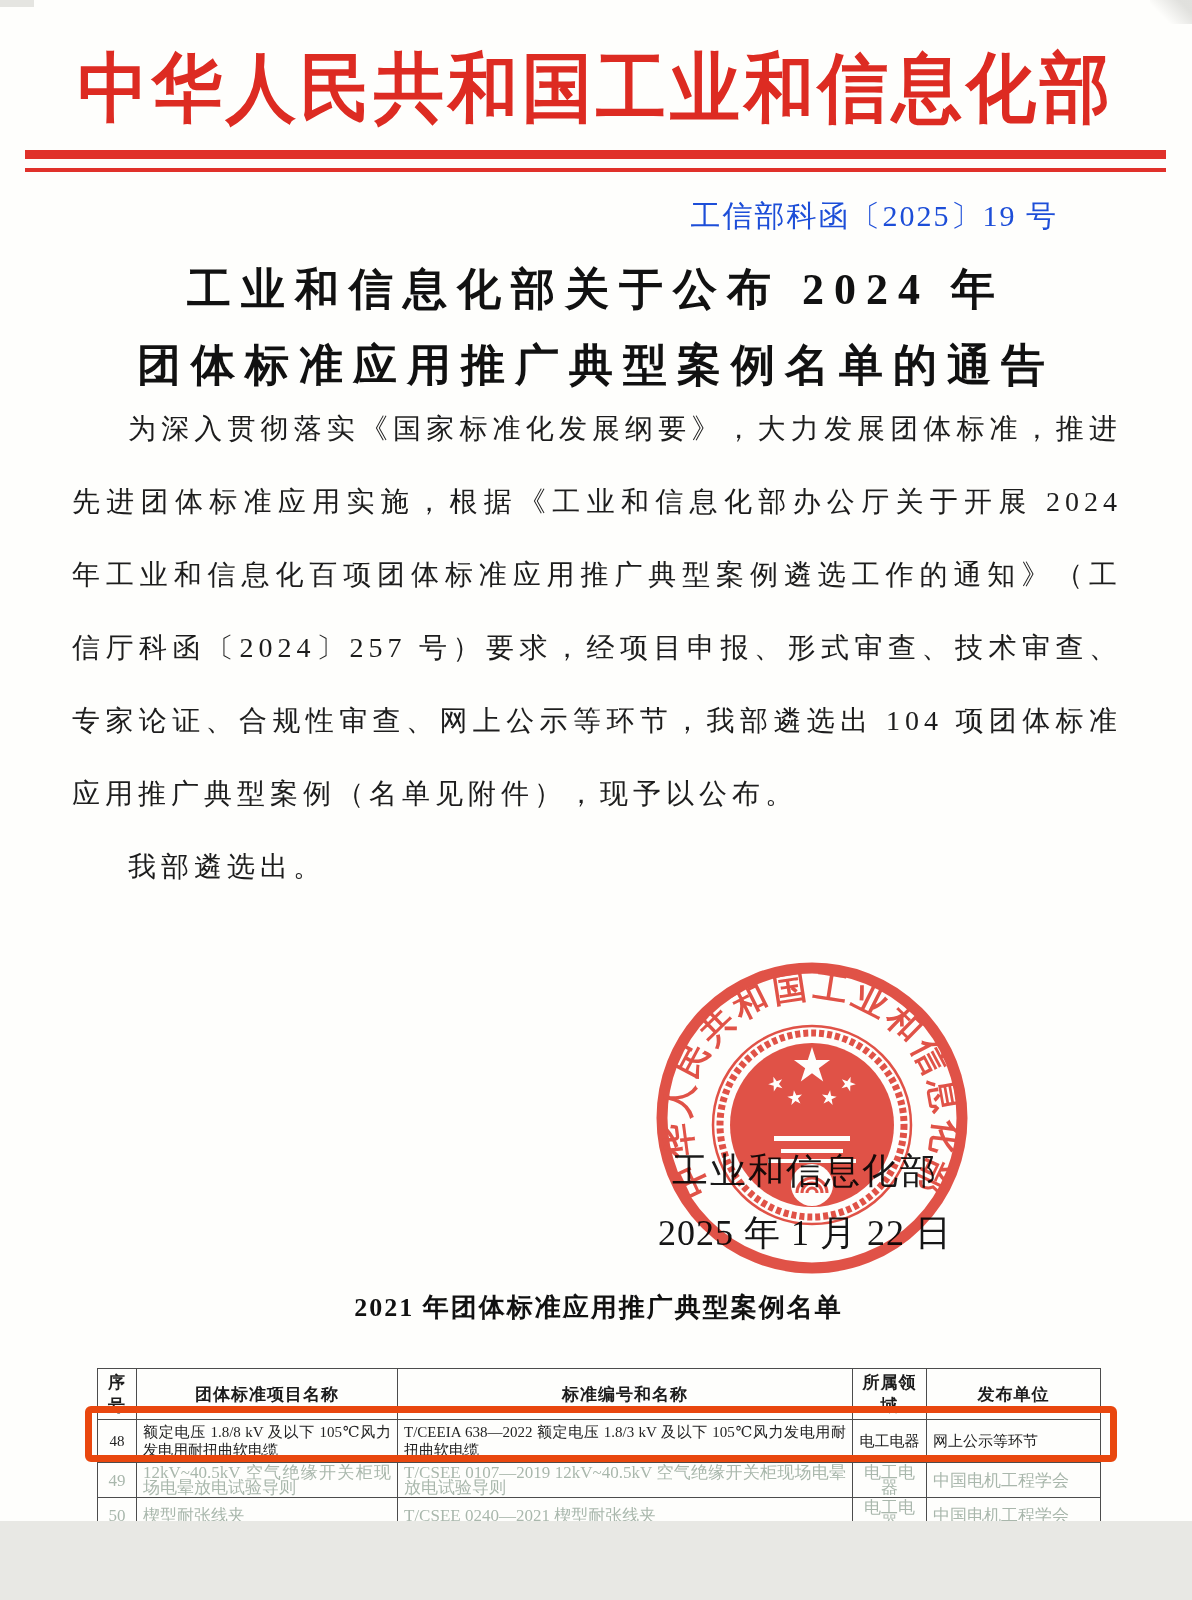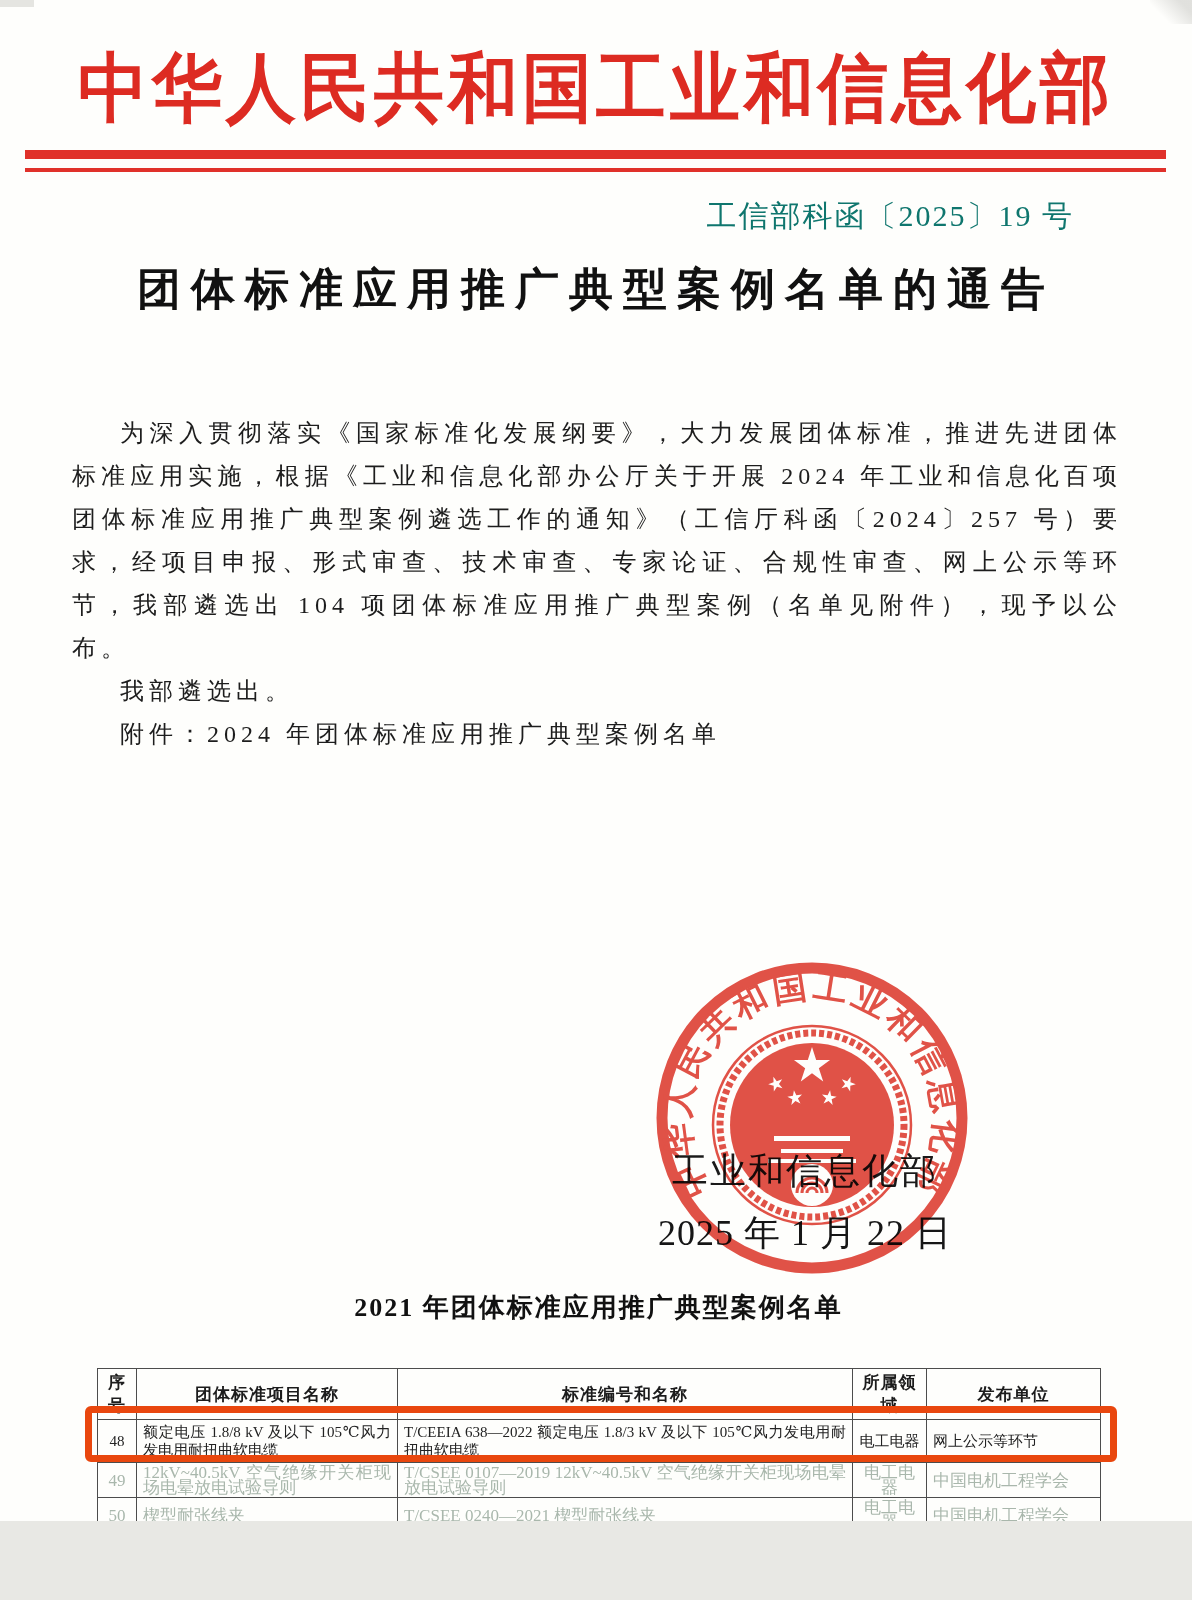--- a/index.html
+++ b/index.html
@@ -17,32 +17,32 @@
   .masthead{
     position:absolute;top:42px;left:0;width:100%;text-align:center;
     font-size:70px;font-weight:bold;color:#dd2b22;letter-spacing:4px;
     white-space:nowrap;transform:scaleY(1.08);
   }
   .rule{position:absolute;left:25px;right:26px;background:#e0312a;}
   .rule-thick{top:150px;height:9px;}
   .rule-thin{top:168px;height:4px;}
   
   .doc-number{
-    position:absolute;top:196px;right:118px;
-    font-size:30px;letter-spacing:2px;color:#0f766e;white-space:nowrap;
+    position:absolute;top:196px;right:134px;
+    font-size:30px;letter-spacing:2px;color:#1d4ed8;white-space:nowrap;
   }
   
   .notice-title{
     position:absolute;top:252px;left:0;width:100%;text-align:center;
     font-size:44px;font-weight:bold;line-height:76px;letter-spacing:10px;color:#111;
   }
   
   .body-text{
-    position:absolute;top:412px;left:72px;width:1050px;
-    font-size:24px;line-height:43px;letter-spacing:5px;
+    position:absolute;top:392px;left:72px;width:1050px;
+    font-size:28px;line-height:73px;letter-spacing:5px;
     text-align:justify;color:#1d1d1d;
   }
   .body-text p{margin:0;text-indent:2em;}
   
   .issuer-signature{
     position:absolute;top:1147px;left:655px;width:300px;text-align:center;
     font-size:36px;letter-spacing:2px;color:#1a1a1a;white-space:nowrap;
   }
   .issue-date{
     position:absolute;top:1209px;left:640px;width:330px;text-align:center;
@@ -94,27 +94,27 @@
   <div class="scan-tl"></div>
   <div class="scan-tr"></div>
 
   <div class="masthead">中华人民共和国工业和信息化部</div>
   <div class="rule rule-thick"></div>
   <div class="rule rule-thin"></div>
 
   <div class="doc-number">工信部科函〔2025〕19 号</div>
 
   <div class="notice-title">
+    <div>工业和信息化部关于公布 2024 年</div>
     <div>团体标准应用推广典型案例名单的通告</div>
   </div>
 
   <div class="body-text">
     <p>为深入贯彻落实《国家标准化发展纲要》，大力发展团体标准，推进先进团体标准应用实施，根据《工业和信息化部办公厅关于开展 2024 年工业和信息化百项团体标准应用推广典型案例遴选工作的通知》（工信厅科函〔2024〕257 号）要求，经项目申报、形式审查、技术审查、专家论证、合规性审查、网上公示等环节，我部遴选出 104 项团体标准应用推广典型案例（名单见附件），现予以公布。</p>
     <p>我部遴选出。</p>
-    <p>附件：2024 年团体标准应用推广典型案例名单</p>
   </div>
 
   <div class="issuer-signature">工业和信息化部</div>
   <div class="issue-date">2025 年 1 月 22 日</div>
 
   <svg class="seal" viewBox="0 0 330 330">
     <defs>
       <path id="ringArc" d="M 63,237 A 123,123 0 1 1 267,237" fill="none"></path>
       <path id="star" d="M0,-10 L2.2,-3.1 9.5,-3.1 3.6,1.2 5.9,8.1 0,3.8 -5.9,8.1 -3.6,1.2 -9.5,-3.1 -2.2,-3.1 Z"></path>
     </defs>

